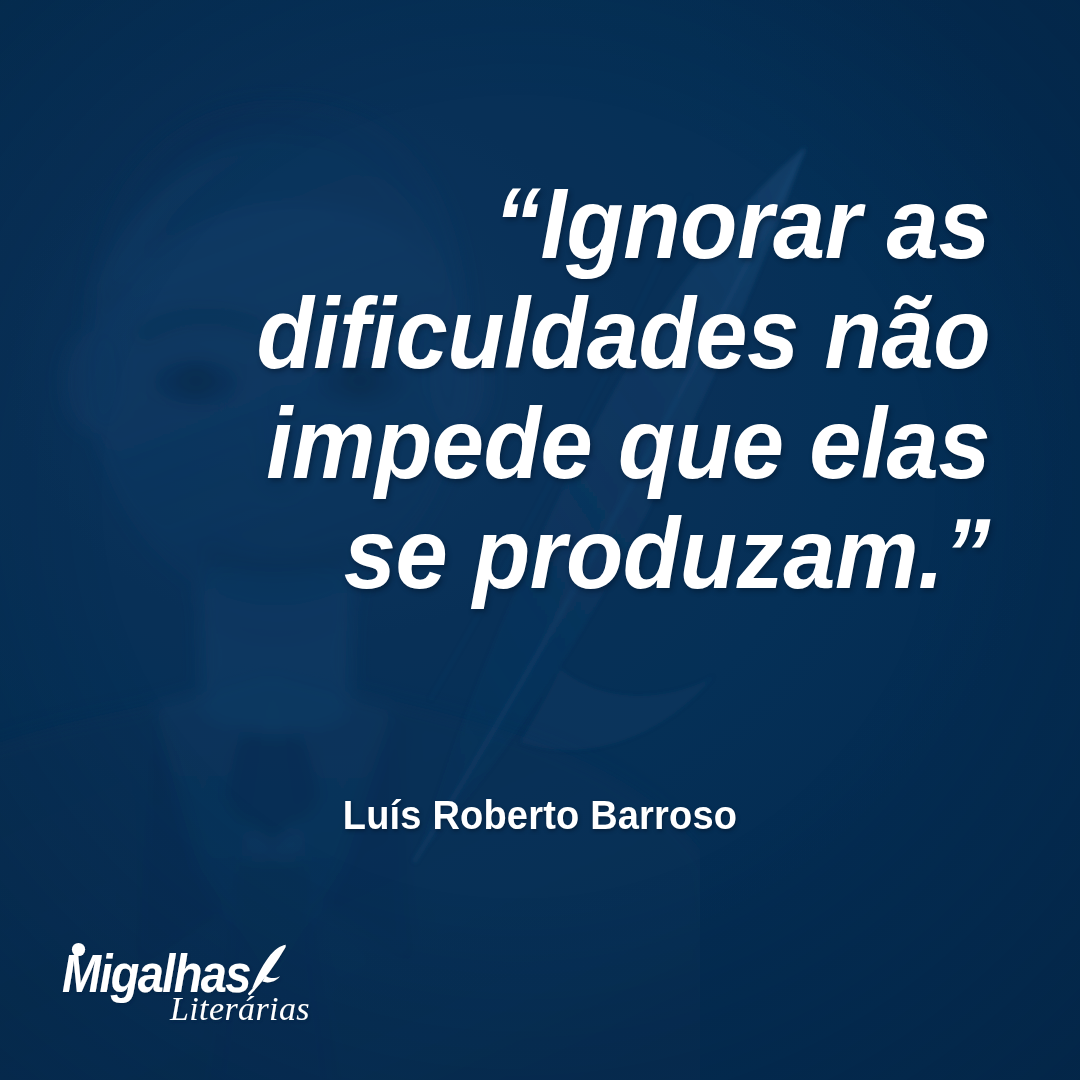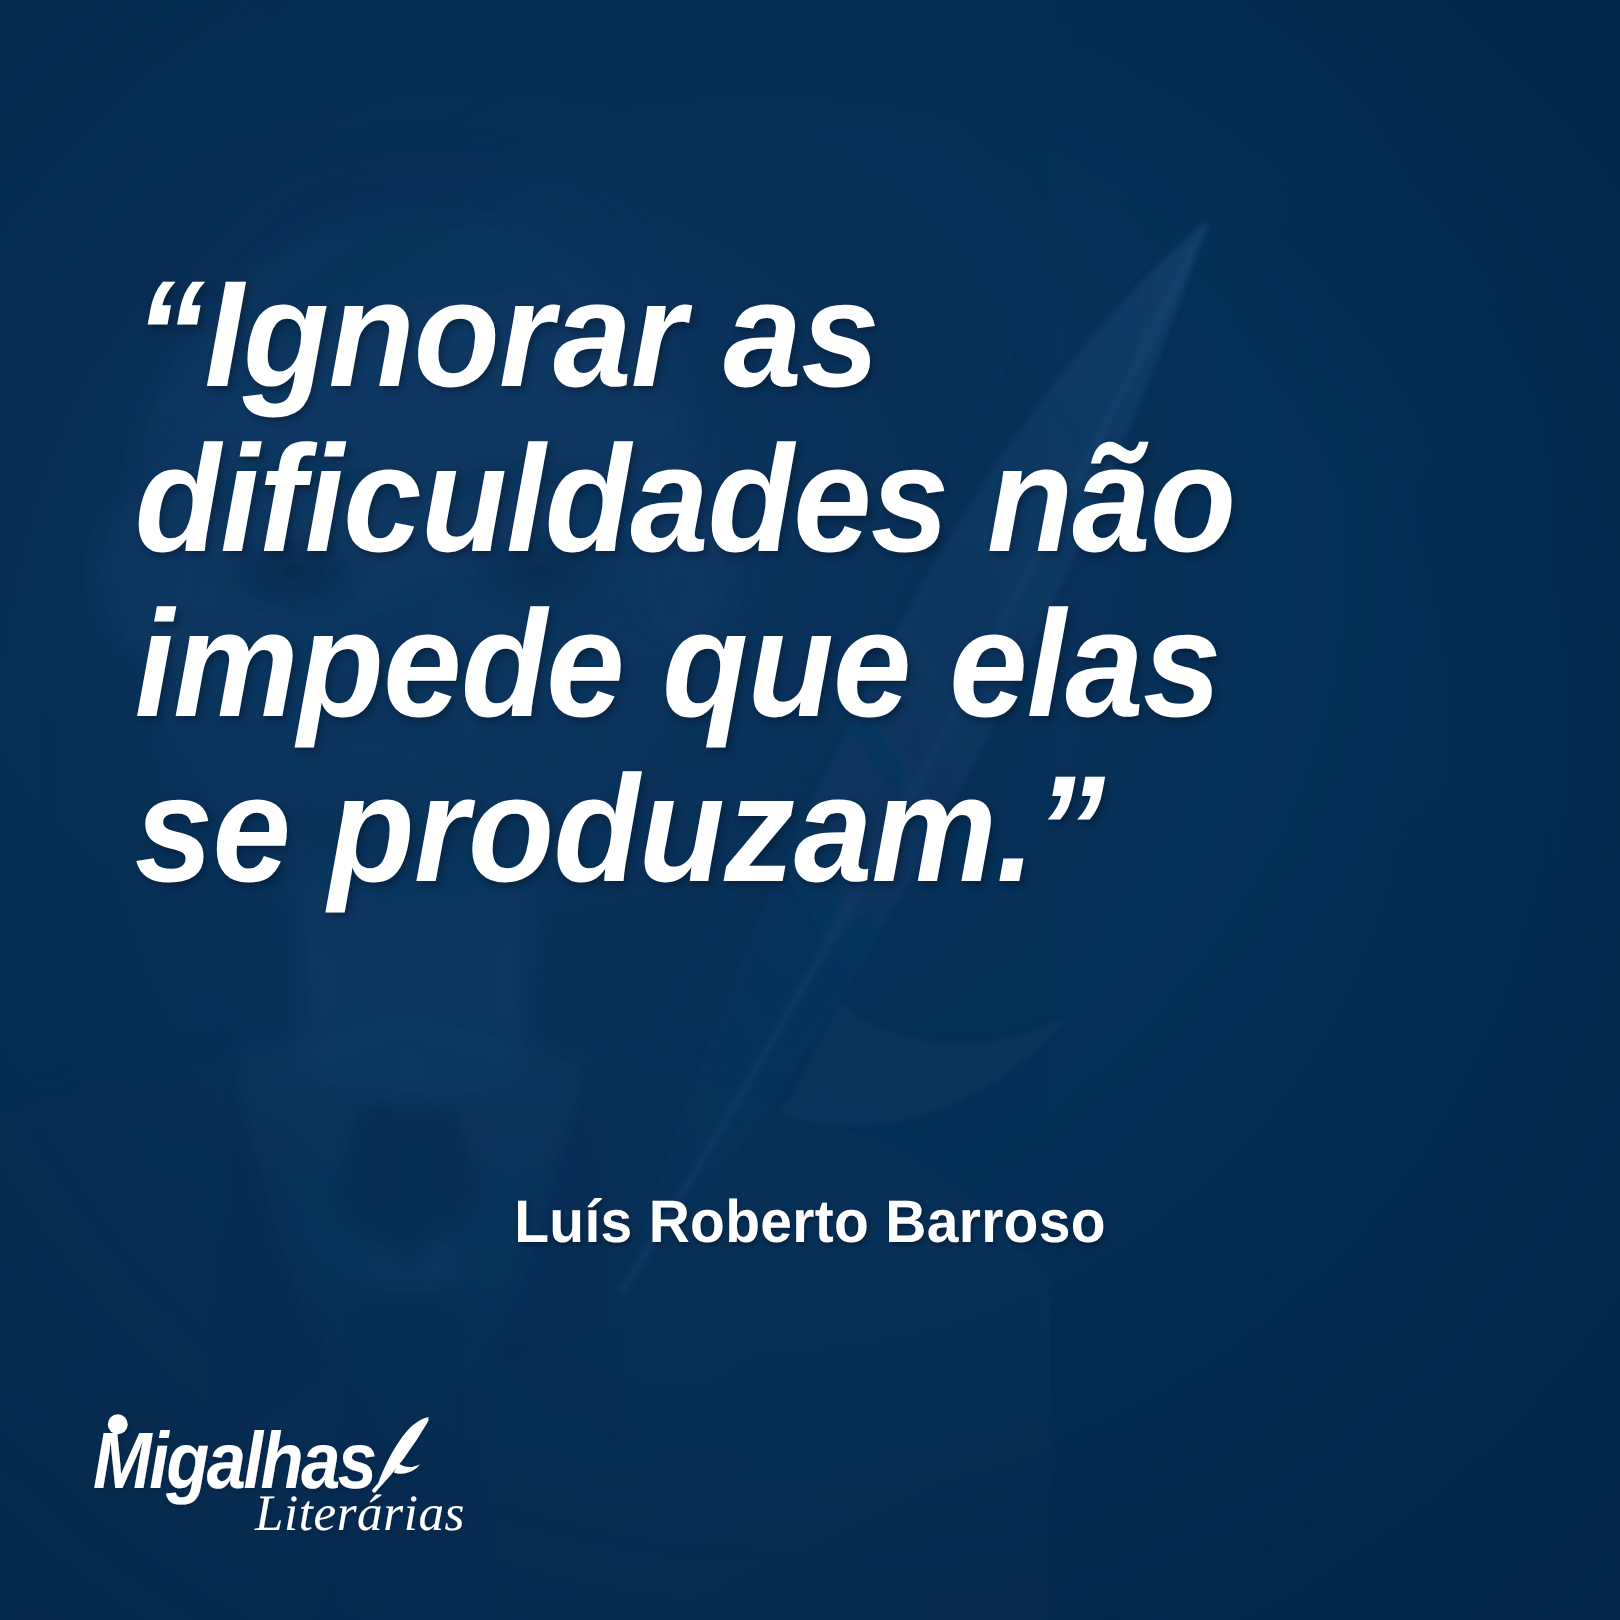--- a/index.html
+++ b/index.html
@@ -64,21 +64,21 @@
   .content {
     position: absolute;
     inset: 0;
   }
 
   .quote-block {
     position: absolute;
     left: 0;
     right: 0;
     top: 168px;
-    text-align: left;
+    text-align: right;
     padding: 0 56px;
     box-sizing: border-box;
   }
 
   .quote-line {
     display: block;
     color: #ffffff;
     font-family: "Liberation Sans Narrow", "Liberation Sans", "DejaVu Sans", sans-serif;
     font-style: italic;
     font-weight: 700;

